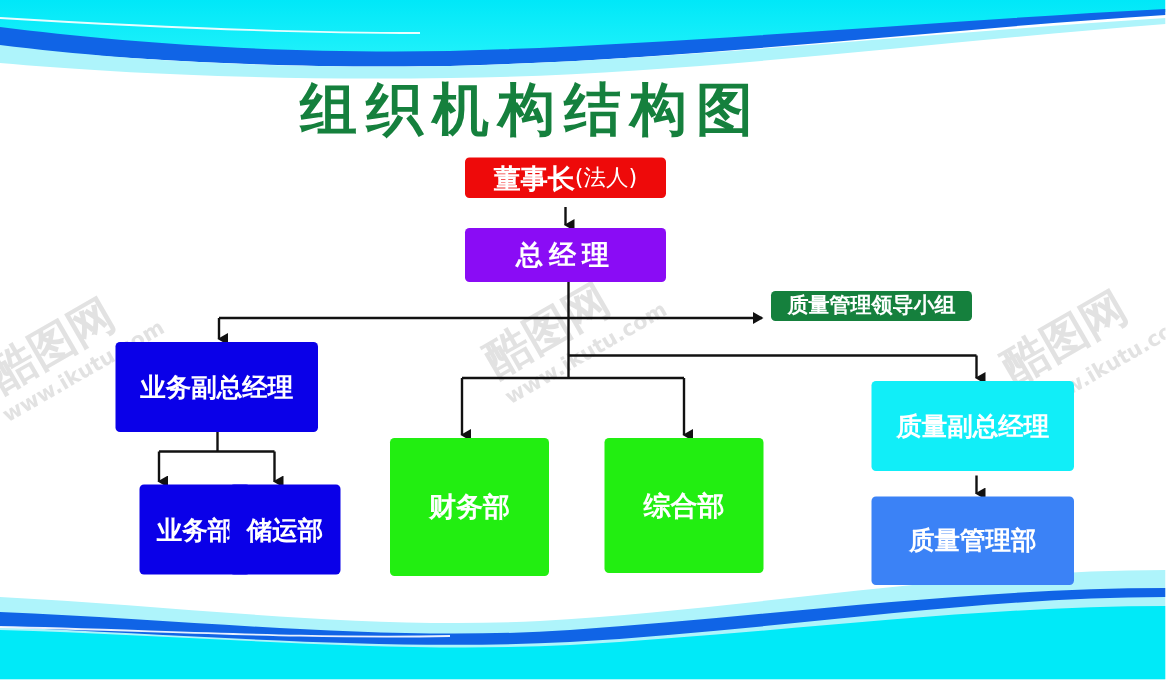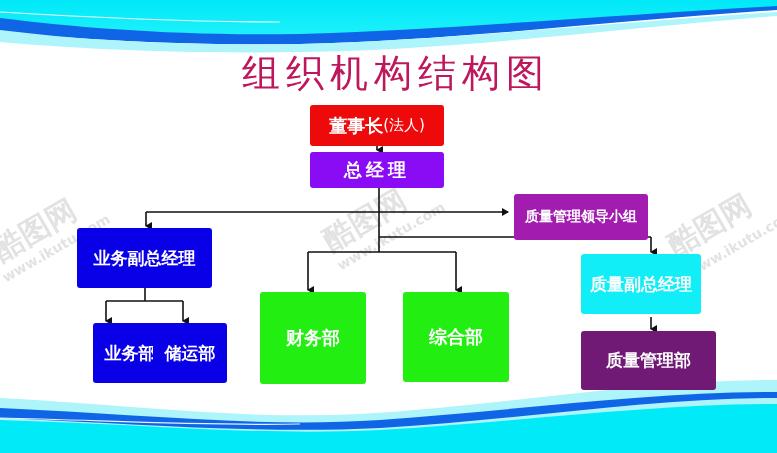--- a/index.html
+++ b/index.html
@@ -1,18 +1,18 @@
 <!DOCTYPE html>
 <html><head>
 <meta charset="utf-8">
 <style>
   html, body { margin:0; padding:0; }
   body { width:777px; height:453px; position:relative; overflow:hidden; background:#ffffff; font-family:"DejaVu Sans", sans-serif; }
   .bg { position:absolute; left:0; top:0; width:777px; height:453px; }
-  .title { position:absolute; left:200px; top:50px; width:350px; text-align:right; font-size:38px; font-weight:normal; color:#be185d; letter-spacing:6px; line-height:46px; }
+  .title { position:absolute; left:200px; top:50px; width:350px; text-align:left; font-size:38px; font-weight:bold; color:#15803d; letter-spacing:6px; line-height:46px; }
   .box { position:absolute; display:flex; align-items:center; justify-content:center; color:#fff; font-weight:bold; border-radius:3px; box-sizing:border-box; white-space:nowrap; }
   .lines { position:absolute; left:0; top:0; width:777px; height:453px; }
   .wm { position:absolute; color:rgba(150,150,150,0.28); font-weight:bold; transform:rotate(-30deg); white-space:nowrap; }
 </style>
 </head>
 <body>
 
 <svg class="bg" viewBox="0 0 777 453" preserveAspectRatio="none">
   <defs>
     <linearGradient id="topg" x1="0" y1="0" x2="0" y2="1">
@@ -68,43 +68,43 @@
 
     <line x1="145" y1="286" x2="145" y2="301"></line>
     <line x1="106" y1="301" x2="183" y2="301"></line>
     <line x1="106" y1="301" x2="106" y2="321" marker-end="url(#ah)"></line>
     <line x1="183" y1="301" x2="183" y2="321" marker-end="url(#ah)"></line>
 
     <line x1="651" y1="317" x2="651" y2="329" marker-end="url(#ah)"></line>
   </g>
 </svg>
 
-<div class="box" style="left:310px;top:105px;width:134px;height:41px;background:#ee0a0a;font-size:18px;">
+<div class="box" style="left:310px;top:105px;width:134px;height:27px;background:#ee0a0a;font-size:18px;">
   <span>董事长</span>
     <span style="font-size:15px;font-weight:normal;">(法人)</span>
 </div>
 <div class="box" style="left:310px;top:152px;width:134px;height:36px;background:#8a0cf5;font-size:18px;letter-spacing:4px;text-align:right;">
   <span>总经理</span>
 </div>
-<div class="box" style="left:514px;top:194px;width:134px;height:46px;background:#a21caf;font-size:14px;">
+<div class="box" style="left:514px;top:194px;width:134px;height:20px;background:#15803d;font-size:14px;">
   <span>质量管理领导小组</span>
 </div>
 <div class="box" style="left:77px;top:228px;width:135px;height:60px;background:#0a00e8;font-size:17px;">
   <span>业务副总经理</span>
 </div>
 <div class="box" style="left:61px;top:323px;width:74px;height:60px;background:#0a00e8;font-size:17px;margin-left:32px;">
   <span>业务部</span>
 </div>
 <div class="box" style="left:153px;top:323px;width:74px;height:60px;background:#0a00e8;font-size:17px;">
   <span>储运部</span>
 </div>
 <div class="box" style="left:260px;top:292px;width:106px;height:92px;background:#22ee11;font-size:18px;">
   <span>财务部</span>
 </div>
 <div class="box" style="left:403px;top:292px;width:106px;height:90px;background:#22ee11;font-size:18px;">
   <span>综合部</span>
 </div>
-<div class="box" style="left:581px;top:254px;width:120px;height:60px;background:#11eef8;font-size:17px;">
+<div class="box" style="left:581px;top:254px;width:135px;height:60px;background:#11eef8;font-size:17px;">
   <span>质量副总经理</span>
 </div>
-<div class="box" style="left:581px;top:331px;width:135px;height:59px;background:#701a75;font-size:17px;">
+<div class="box" style="left:581px;top:331px;width:135px;height:59px;background:#3b82f6;font-size:17px;">
   <span>质量管理部</span>
 </div>
 
 </body></html>

